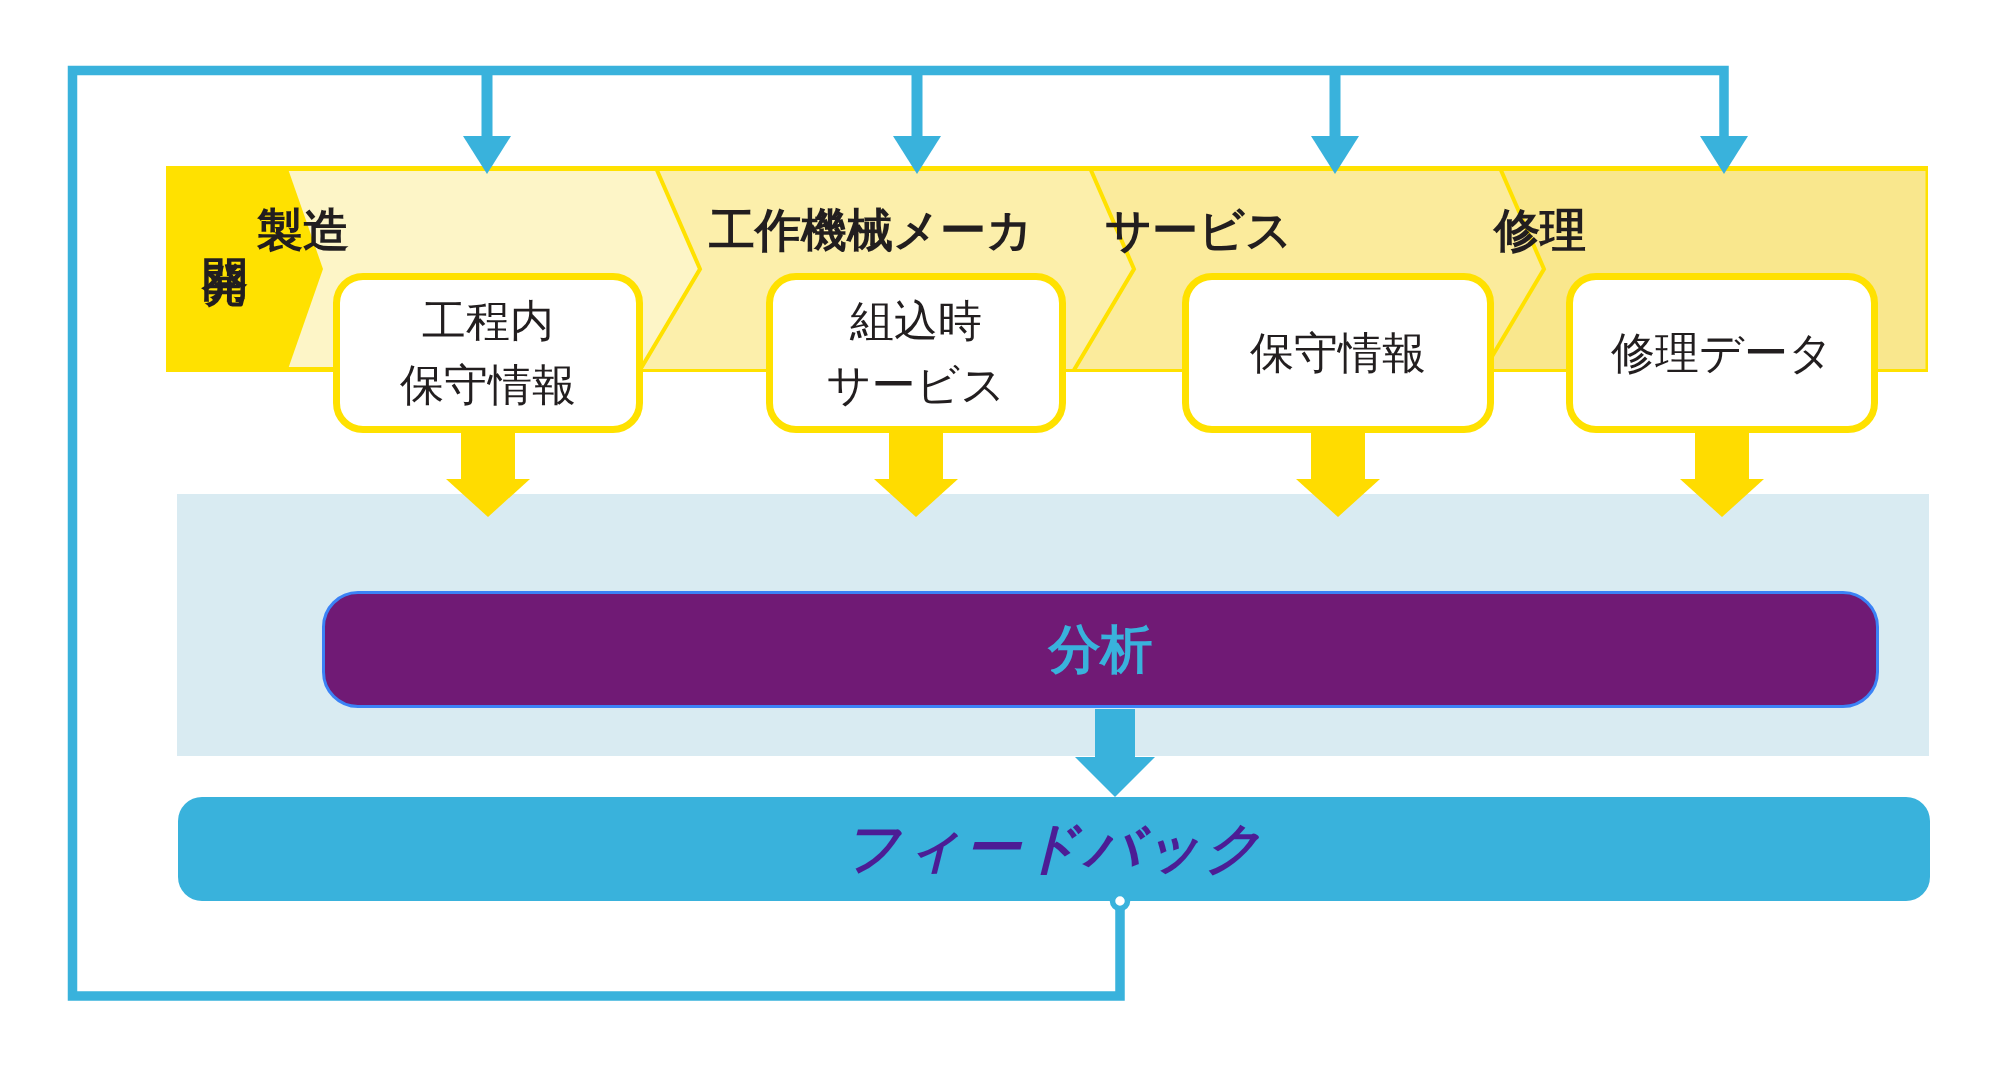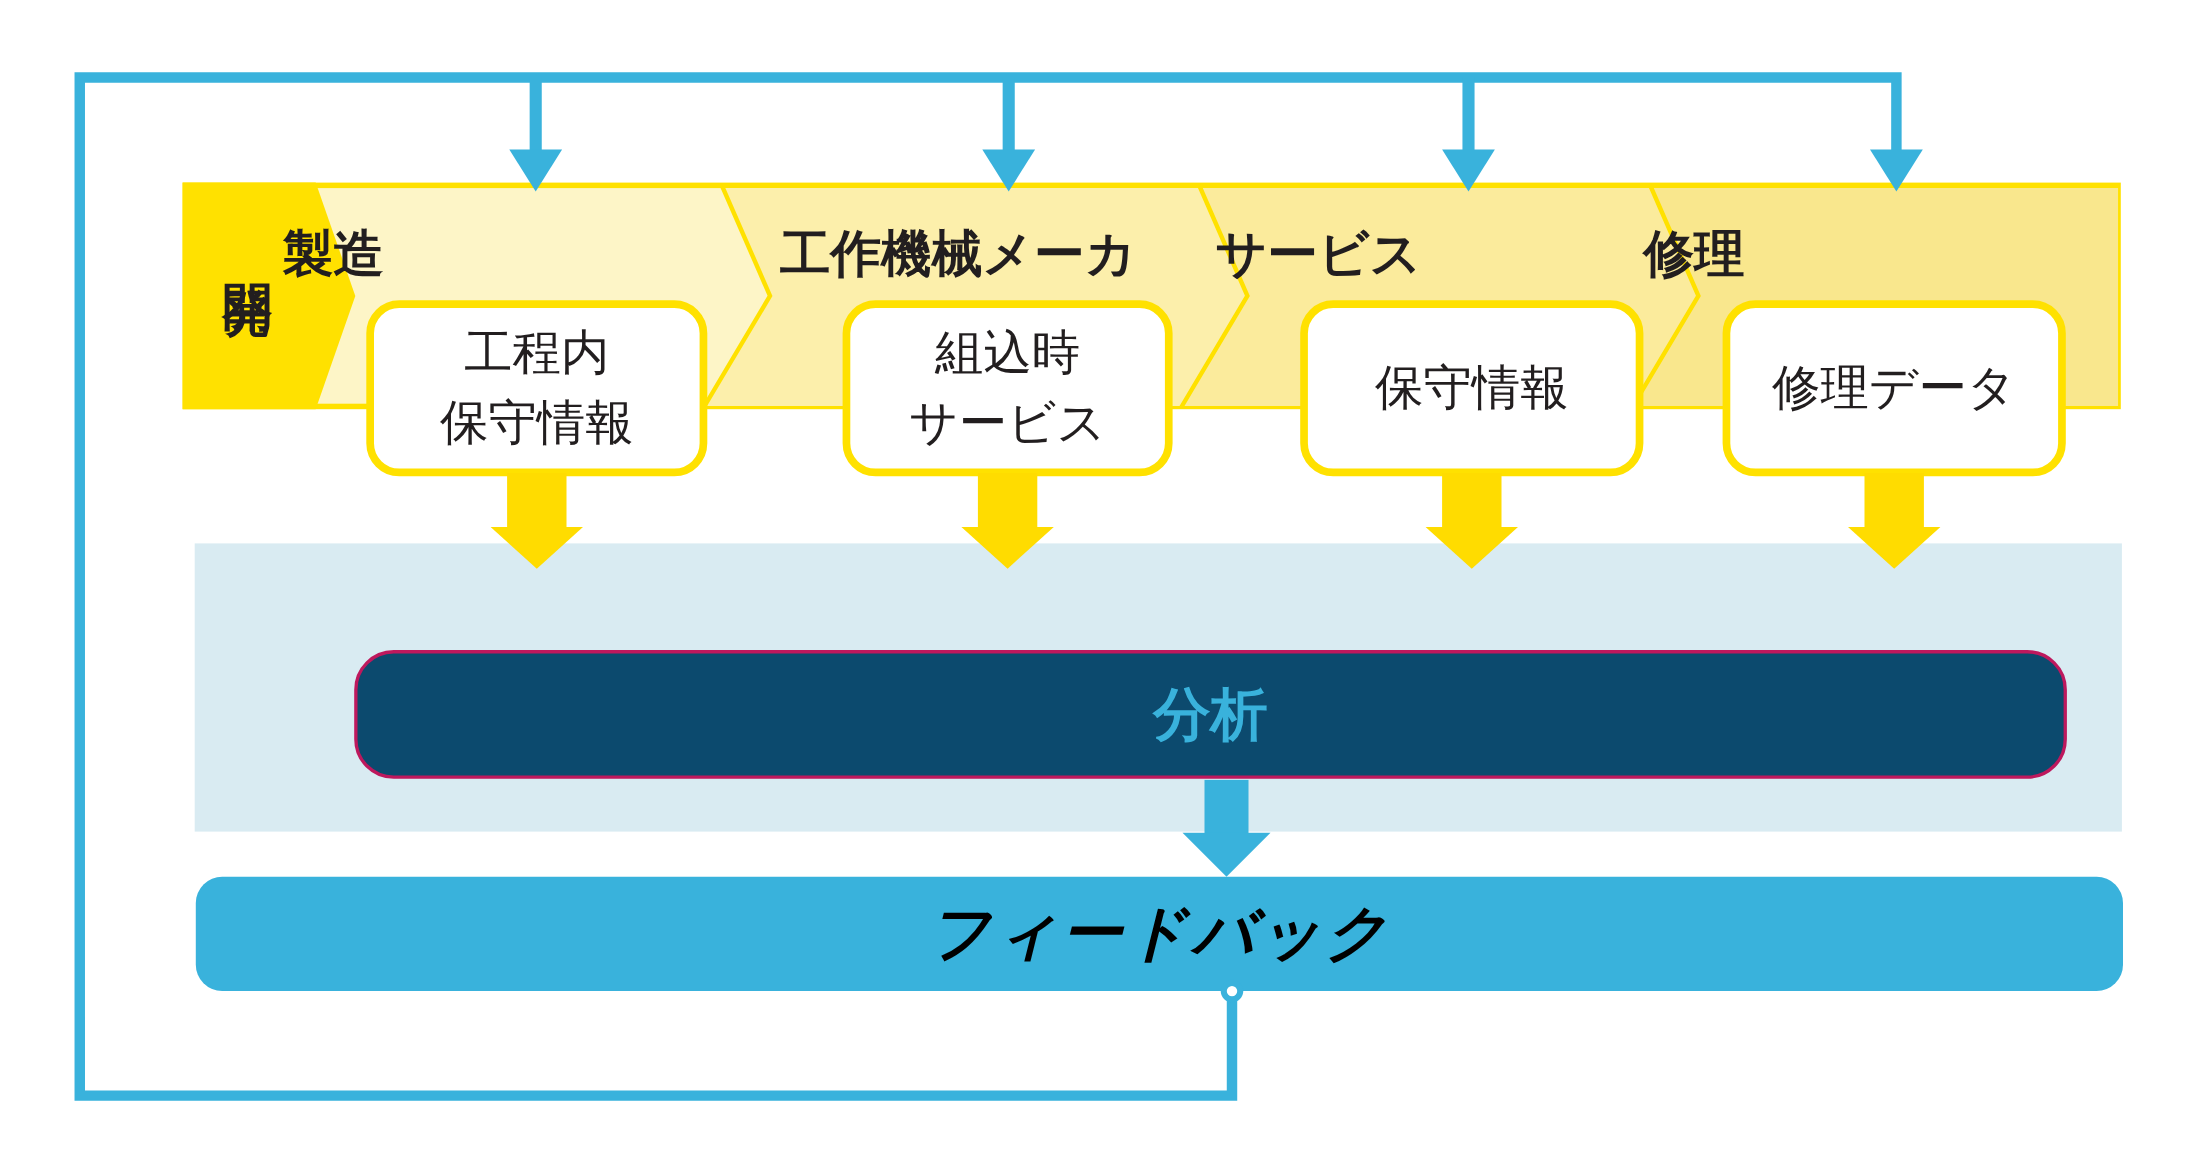--- a/index.html
+++ b/index.html
@@ -24,30 +24,30 @@
             font-size:44px;line-height:64px;white-space:pre-line;}
   .b1{left:333px;width:310px}.b2{left:766px;width:300px}
   .b3{left:1182px;width:312px}.b4{left:1566px;width:312px}
 
   
   .qc-panel{position:absolute;left:177px;top:494px;width:1752px;height:262px;
             background:#d9ebf2;z-index:2;}
   .qc-label{position:absolute;left:335px;top:524px;z-index:2;
             font-size:46px;font-weight:bold;white-space:nowrap;}
   .analysis-box{position:absolute;left:322px;top:591px;width:1557px;height:117px;z-index:2;
-                box-sizing:border-box;background:#0c4a6e;border:3px solid #be185d;
+                box-sizing:border-box;background:#701a75;border:3px solid #3b82f6;
                 border-radius:36px;display:flex;align-items:center;justify-content:center;
                 font-size:52px;font-weight:bold;color:#39b2dc;}
 
   
   .feedback-bar{position:absolute;left:178px;top:797px;width:1752px;height:104px;z-index:2;
                 background:#39b2dc;border-radius:24px;
                 display:flex;align-items:center;justify-content:center;
                 font-size:56px;font-weight:bold;font-style:italic;
-                letter-spacing:3px;color:#000000;}
+                letter-spacing:3px;color:#4c1d95;}
 </style>
 </head>
 <body>
 
 <div class="canvas">
 
   <svg class="layer z1" viewBox="0 0 2000 1068">
     <rect x="168.5" y="168.5" width="1757" height="201" fill="#fdf5c7" stroke="#ffe100" stroke-width="5"></rect>
     <polygon points="656,171 1090,171 1134,269 1074,369 640,369 700,269" fill="#fcefab"></polygon>
     <polygon points="1090,171 1500,171 1544,269 1484,369 1074,369 1134,269" fill="#fbeb9c"></polygon>

